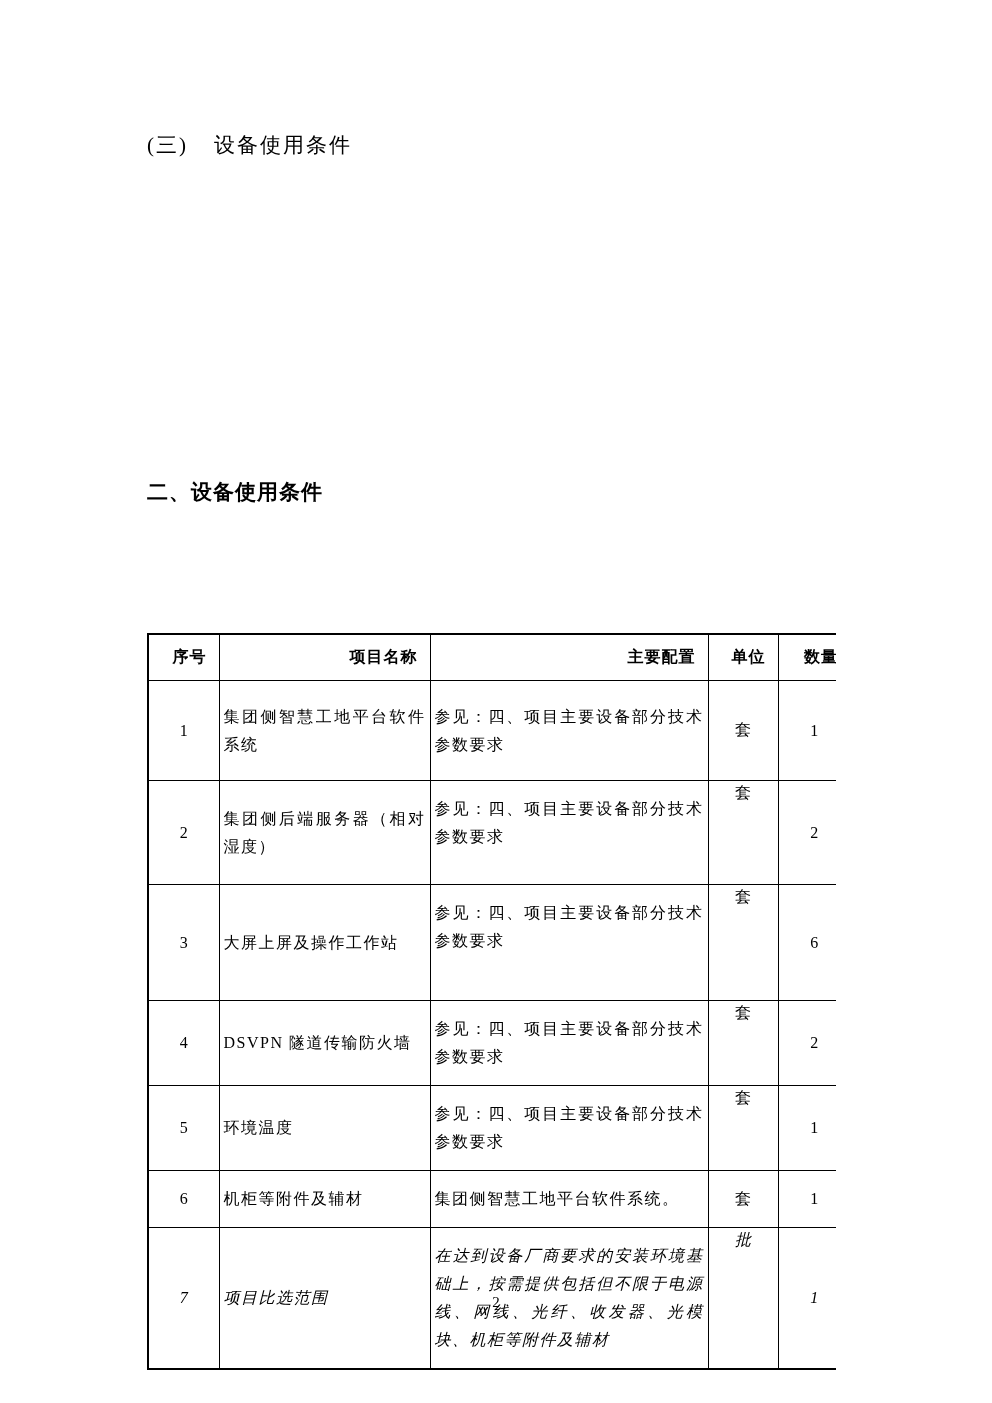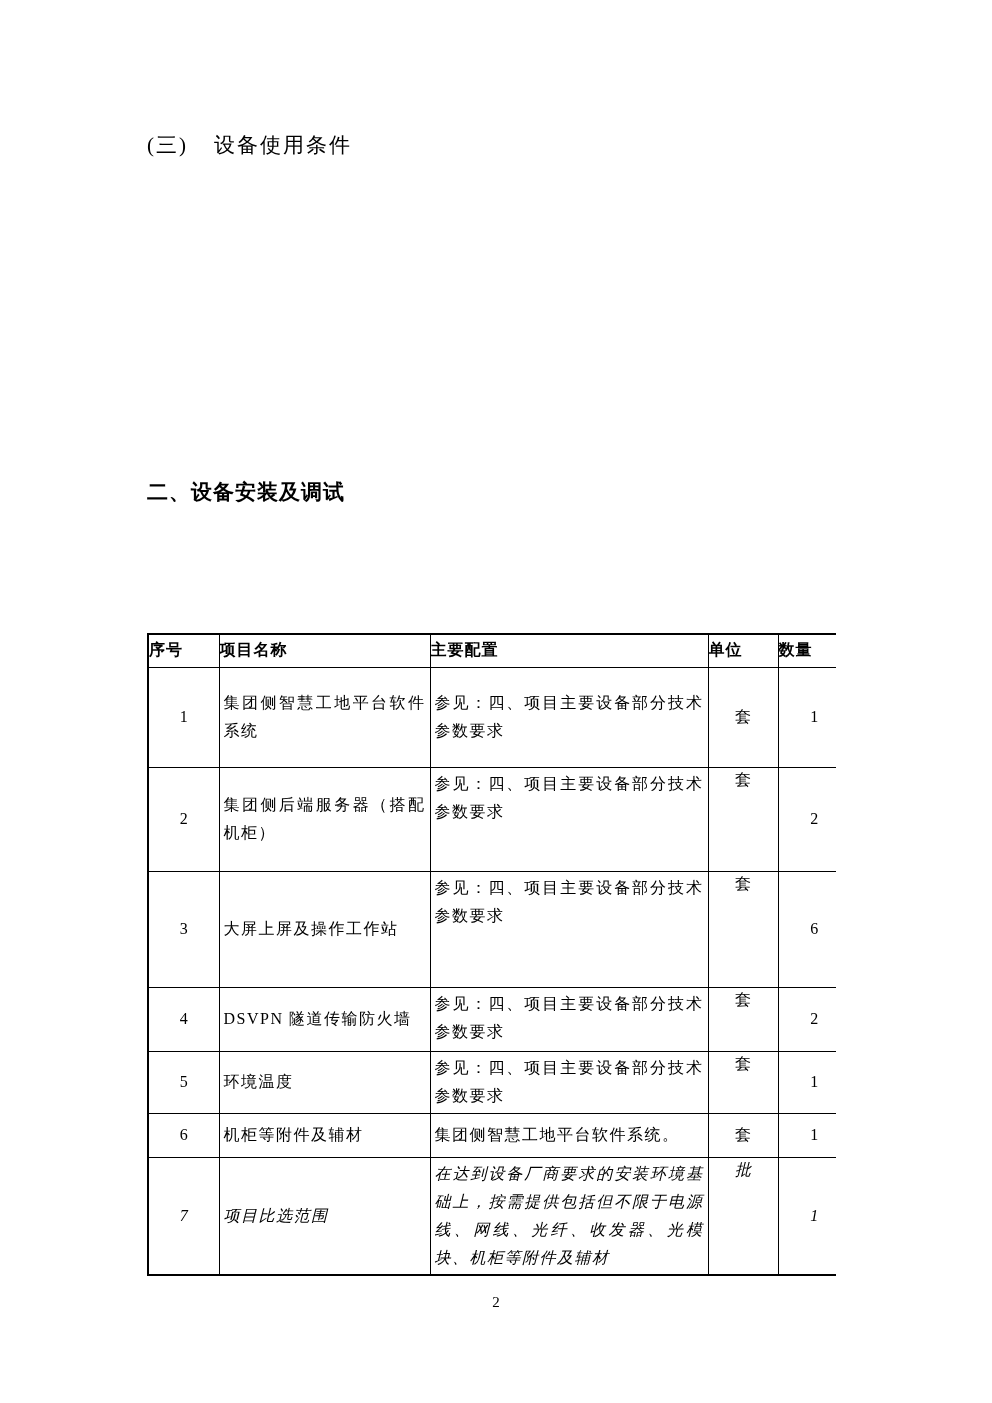--- a/index.html
+++ b/index.html
@@ -61,31 +61,31 @@
   }
   table.equip th, table.equip td {
     border: 1px solid #000;
     font-size: 16px;
     vertical-align: middle;
     overflow: hidden;
   }
   table.equip thead th {
     font-weight: bold;
     height: 33px;
-    text-align: left;
+    text-align: right;
     letter-spacing: 1px;
-    padding: 0;
+    padding: 12px;
   }
   td.cell-no, td.cell-unit, td.cell-qty { text-align: center; padding: 2px; }
   td.cell-name, td.cell-config {
     text-align: justify;
     text-justify: inter-character;
     letter-spacing: 1.5px;
     line-height: 28px;
-    padding: 2px 4px;
+    padding: 14px 4px;
   }
   
   tbody tr:nth-child(1) td { height: 100px; }
   tbody tr:nth-child(2) td { height: 104px; }
   tbody tr:nth-child(3) td { height: 116px; }
   tbody tr:nth-child(4) td { height: 64px; }
   tbody tr:nth-child(5) td { height: 62px; }
   tbody tr:nth-child(6) td { height: 44px; }
   tbody tr:nth-child(7) td { height: 110px; font-style: italic; }
   
@@ -108,21 +108,21 @@
 </head>
 <body>
 
 <div class="page">
 
   <div class="sec3-heading">
     <span class="sec3-label">(三)</span><span class="sec3-title">设备使用条件</span>
   </div>
 
 
-  <div class="scope-heading">二、设备安装及调试</div>
+  <div class="scope-heading">二、设备使用条件</div>
 
 
   <table class="equip">
     <colgroup>
       <col style="width:71px">
       <col style="width:211px">
       <col style="width:278px">
       <col style="width:70px">
       <col style="width:73px">
     </colgroup>
@@ -138,21 +138,21 @@
     <tbody>
       <tr>
         <td class="cell-no">1</td>
         <td class="cell-name">集团侧智慧工地平台软件系统</td>
         <td class="cell-config">参见：四、项目主要设备部分技术参数要求</td>
         <td class="cell-unit">套</td>
         <td class="cell-qty">1</td>
       </tr>
       <tr>
         <td class="cell-no">2</td>
-        <td class="cell-name">集团侧后端服务器（搭配机柜）</td>
+        <td class="cell-name">集团侧后端服务器（相对湿度）</td>
         <td class="cell-config">参见：四、项目主要设备部分技术参数要求</td>
         <td class="cell-unit">套</td>
         <td class="cell-qty">2</td>
       </tr>
       <tr>
         <td class="cell-no">3</td>
         <td class="cell-name">大屏上屏及操作工作站</td>
         <td class="cell-config">参见：四、项目主要设备部分技术参数要求</td>
         <td class="cell-unit">套</td>
         <td class="cell-qty">6</td>

